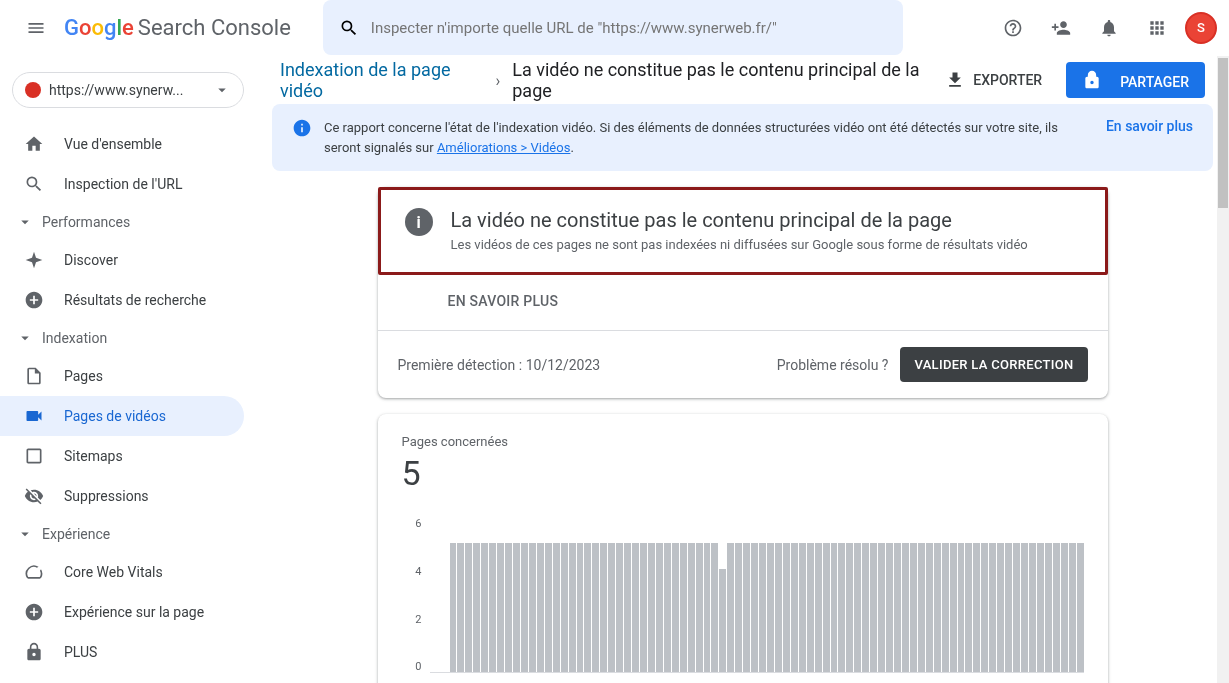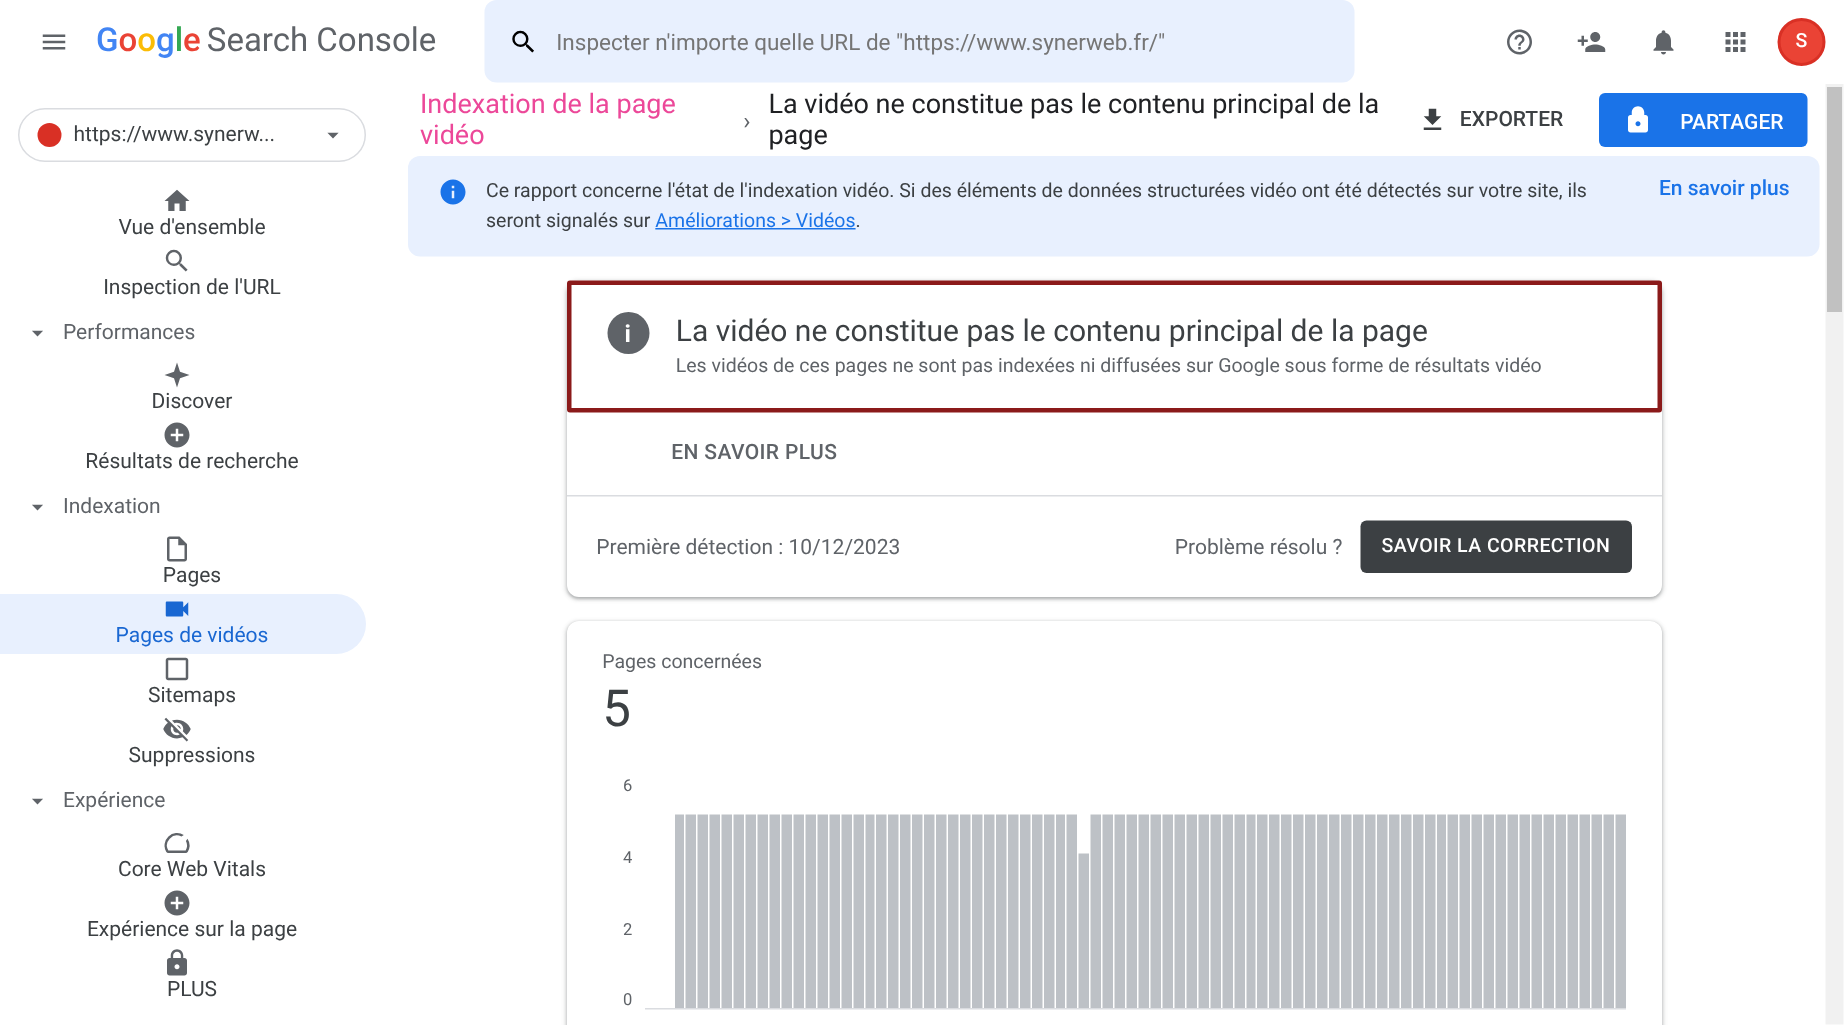--- a/index.html
+++ b/index.html
@@ -17,31 +17,31 @@
 .header-right { margin-left: auto; display: flex; align-items: center; gap: 8px; }
 .icon-btn { width: 40px; height: 40px; display: flex; align-items: center; justify-content: center; border-radius: 50%; cursor: pointer; color: #5f6368; }
 .avatar { width: 32px; height: 32px; border-radius: 50%; background: #ea4335; border: 2px solid #d93025; display: flex; align-items: center; justify-content: center; color: #fff; font-size: 13px; font-weight: 500; }
 
 
 .layout { display: flex; height: calc(100% - 56px); }
 .sidebar { width: 256px; padding: 8px 0; overflow-y: auto; }
 .property-selector { margin: 8px 12px 16px; height: 36px; border: 1px solid #dadce0; border-radius: 18px; display: flex; align-items: center; padding: 0 12px; cursor: pointer; }
 .property-selector .favicon { width: 16px; height: 16px; background: #d93025; border-radius: 50%; margin-right: 8px; }
 .property-selector .text { flex: 1; font-size: 14px; color: #3c4043; overflow: hidden; text-overflow: ellipsis; white-space: nowrap; }
-.nav-item { height: 40px; display: flex; align-items: center; padding: 0 12px 0 24px; cursor: pointer; font-size: 14px; color: #3c4043; border-radius: 0 20px 20px 0; margin-right: 12px; flex-direction: column; }
+.nav-item { height: 40px; display: flex; align-items: center; padding: 0 12px 0 24px; cursor: pointer; font-size: 14px; color: #3c4043; border-radius: 0 20px 20px 0; margin-right: 12px; }
 .nav-item.active { background: #e8f0fe; color: #1967d2; }
 .nav-item .nav-icon { width: 24px; margin-right: 16px; color: #5f6368; display: flex; align-items: center; }
 .nav-item.active .nav-icon { color: #1967d2; }
 .nav-section { height: 36px; display: flex; align-items: center; padding: 0 12px 0 16px; font-size: 14px; color: #5f6368; cursor: pointer; }
 .nav-section .chevron { margin-right: 8px; }
 
 
 .main { flex: 1; background: #fff; overflow-y: auto; position: relative; }
 .breadcrumb-bar { height: 48px; display: flex; align-items: center; padding: 0 24px; }
-.breadcrumb-bar .crumb { font-size: 18px; color: #ec4899; }
+.breadcrumb-bar .crumb { font-size: 18px; color: #0369a1; }
 .breadcrumb-bar .crumb.current { color: #202124; }
 .breadcrumb-bar .sep { margin: 0 12px; color: #5f6368; }
 .breadcrumb-bar .actions { margin-left: auto; display: flex; gap: 12px; }
 .export-btn { display: flex; align-items: center; gap: 8px; font-size: 14px; font-weight: 500; color: #3c4043; cursor: pointer; padding: 8px 12px; }
 .share-btn { display: flex; align-items: flex-end; gap: 18px; background: #1a73e8; color: #fff; font-size: 14px; font-weight: 500; padding: 8px 16px; border-radius: 4px; cursor: pointer; }
 
 .info-banner { margin: 0 16px 16px; background: #e8f0fe; border-radius: 8px; padding: 14px 20px; display: flex; align-items: flex-start; gap: 12px; }
 .info-banner .info-text { flex: 1; font-size: 13px; color: #3c4043; line-height: 1.5; }
 .info-banner .info-text a { color: #1a73e8; text-decoration: underline; }
 .info-banner .learn-more { color: #1a73e8; font-size: 14px; font-weight: 500; cursor: pointer; white-space: nowrap; }
@@ -285,21 +285,21 @@
             <div class="issue-title">La vidéo ne constitue pas le contenu principal de la page</div>
             <div class="issue-desc">Les vidéos de ces pages ne sont pas indexées ni diffusées sur Google sous forme de résultats vidéo</div>
           </div>
         </div>
         <div class="learn-more-row">
           <a>EN SAVOIR PLUS</a>
         </div>
         <div class="detection-row">
           <span class="detect-text">Première détection : 10/12/2023</span>
           <span class="resolved-text">Problème résolu ?</span>
-          <span class="validate-btn">SAVOIR LA CORRECTION</span>
+          <span class="validate-btn">VALIDER LA CORRECTION</span>
         </div>
       </div>
 
       <div class="card chart-card">
         <div class="metric-label">Pages concernées</div>
         <div class="metric-value">5</div>
         <div class="chart-area">
           <div class="chart-y-axis" id="yaxis">
               <span>6</span>
               <span>4</span>

